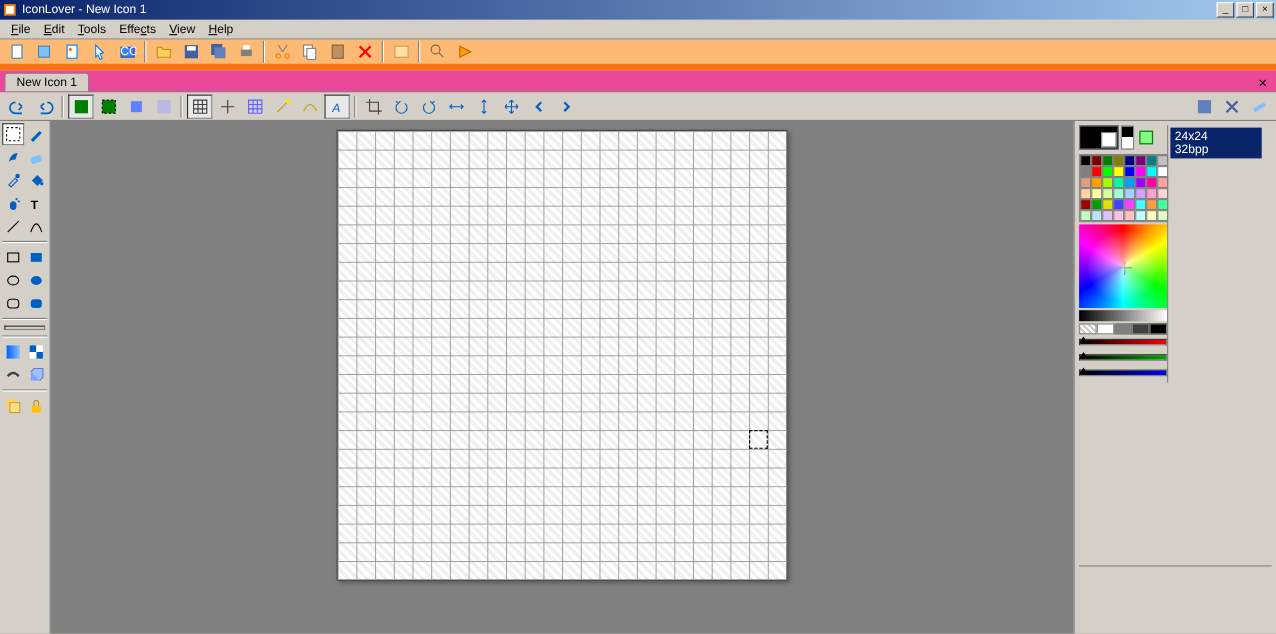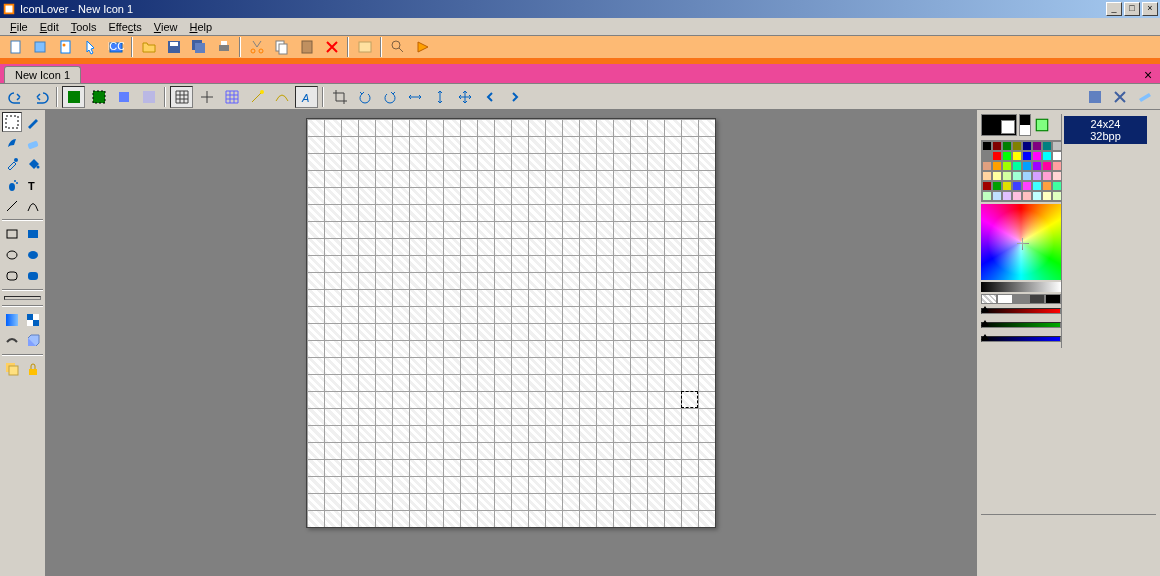--- a/index.html
+++ b/index.html
@@ -66,21 +66,21 @@
 
 .formats { width: 88px; border-left: 1px solid #808080; padding: 2px; }
 .format-item { background: #0a246a; color: #fff; padding: 2px 4px; cursor: pointer; }
 
 .preview { height: 60px; border-top: 1px solid #808080; margin-top: auto; background: #d4d0c8; }
 
 
 svg { width: 16px; height: 16px; }
 .tool svg { width: 14px; height: 14px; }
 
-.rightcols { display: flex; text-align: center; }
+.rightcols { display: flex; }
 </style>
 </head>
 <body>
 
 <div class="titlebar">
   <svg class="icon" viewBox="0 0 16 16">
       <rect x="2" y="2" width="12" height="12" fill="#ff8000"></rect>
       <path d="M4 4h8v8H4z" fill="#fff"></path>
     </svg>
   <span class="title">IconLover - New Icon 1</span>

